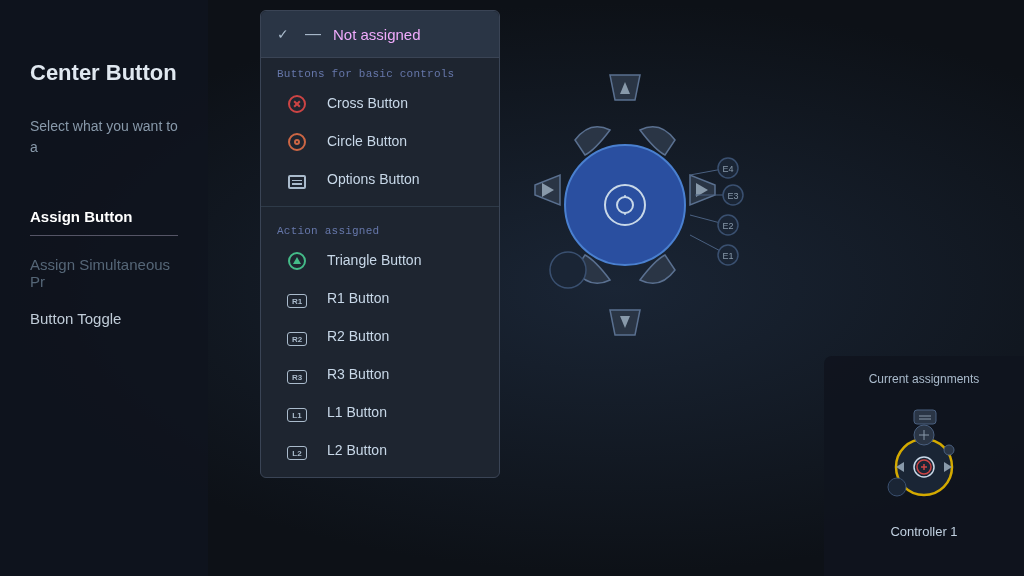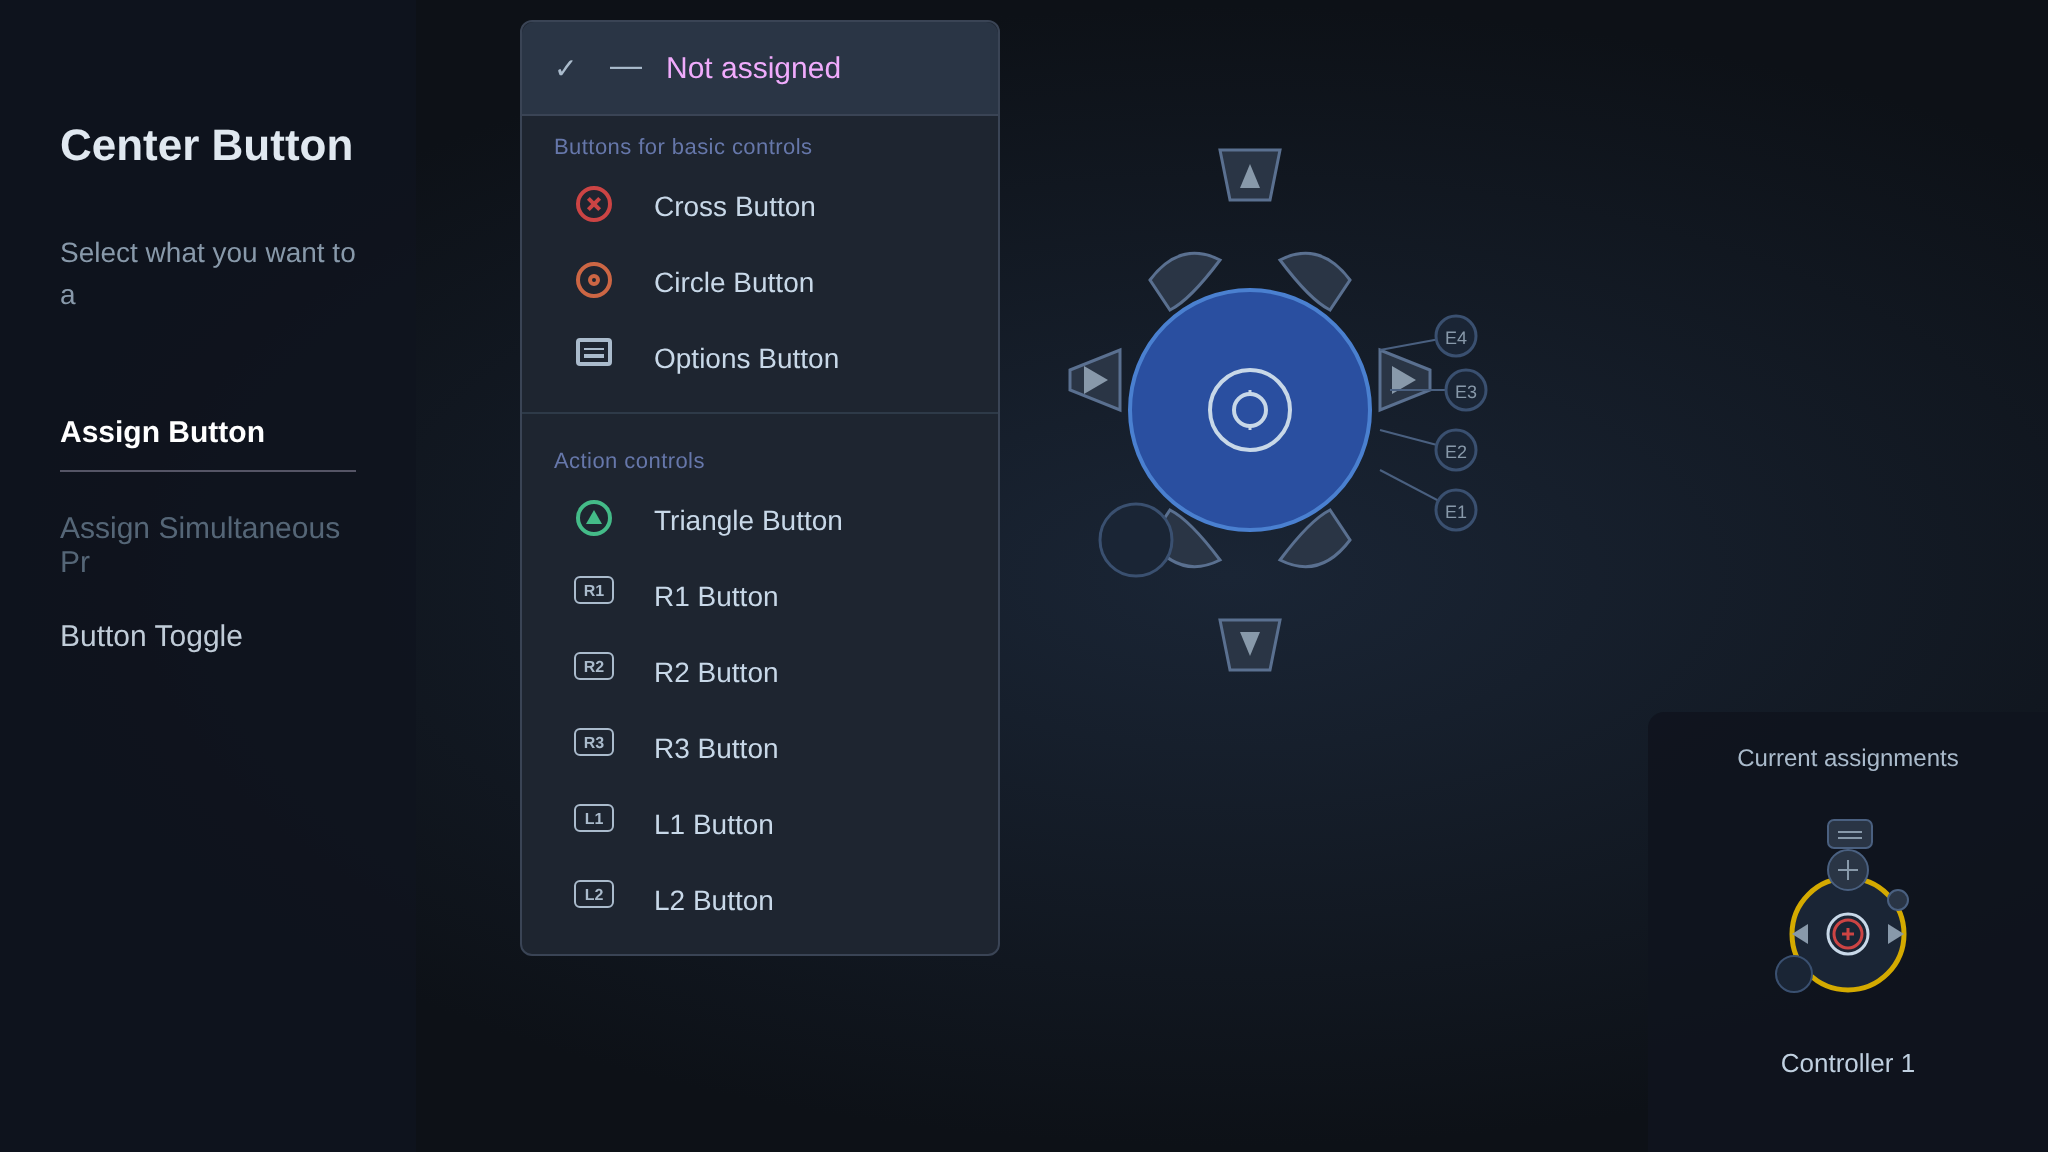--- a/index.html
+++ b/index.html
@@ -103,35 +103,36 @@
       font-size: 15px;
       color: #f0abfc;
       font-weight: 500;
     }
 
     .section-label {
       font-size: 11px;
       color: #6677aa;
       padding: 10px 16px 4px 16px;
       letter-spacing: 0.02em;
+      font-family: Liberation Mono, monospace;
     }
 
     .dropdown-item {
       display: flex;
       align-items: center;
       padding: 9px 16px;
       cursor: pointer;
       gap: 10px;
     }
 
     .btn-icon {
       width: 40px;
       height: 20px;
       display: inline-flex;
-      align-items: flex-start;
+      align-items: flex-end;
       justify-content: center;
       flex-shrink: 0;
     }
 
     .icon-cross {
       width: 18px;
       height: 18px;
       border: 2px solid #cc4444;
       border-radius: 50%;
       position: relative;
@@ -349,21 +350,21 @@
       <span class="icon-options">
         <span class="icon-options-line"></span>
         <span class="icon-options-line"></span>
       </span>
     </span>
     <span class="dropdown-item-text">Options Button</span>
   </div>
 
   <div class="divider"></div>
 
-  <div class="section-label">Action controls</div>
+  <div class="section-label">Action assigned</div>
 
   <div class="dropdown-item">
     <span class="btn-icon">
       <span class="icon-triangle">
           <span class="triangle-shape"></span>
         </span>
     </span>
     <span class="dropdown-item-text">Triangle Button</span>
   </div>
 

